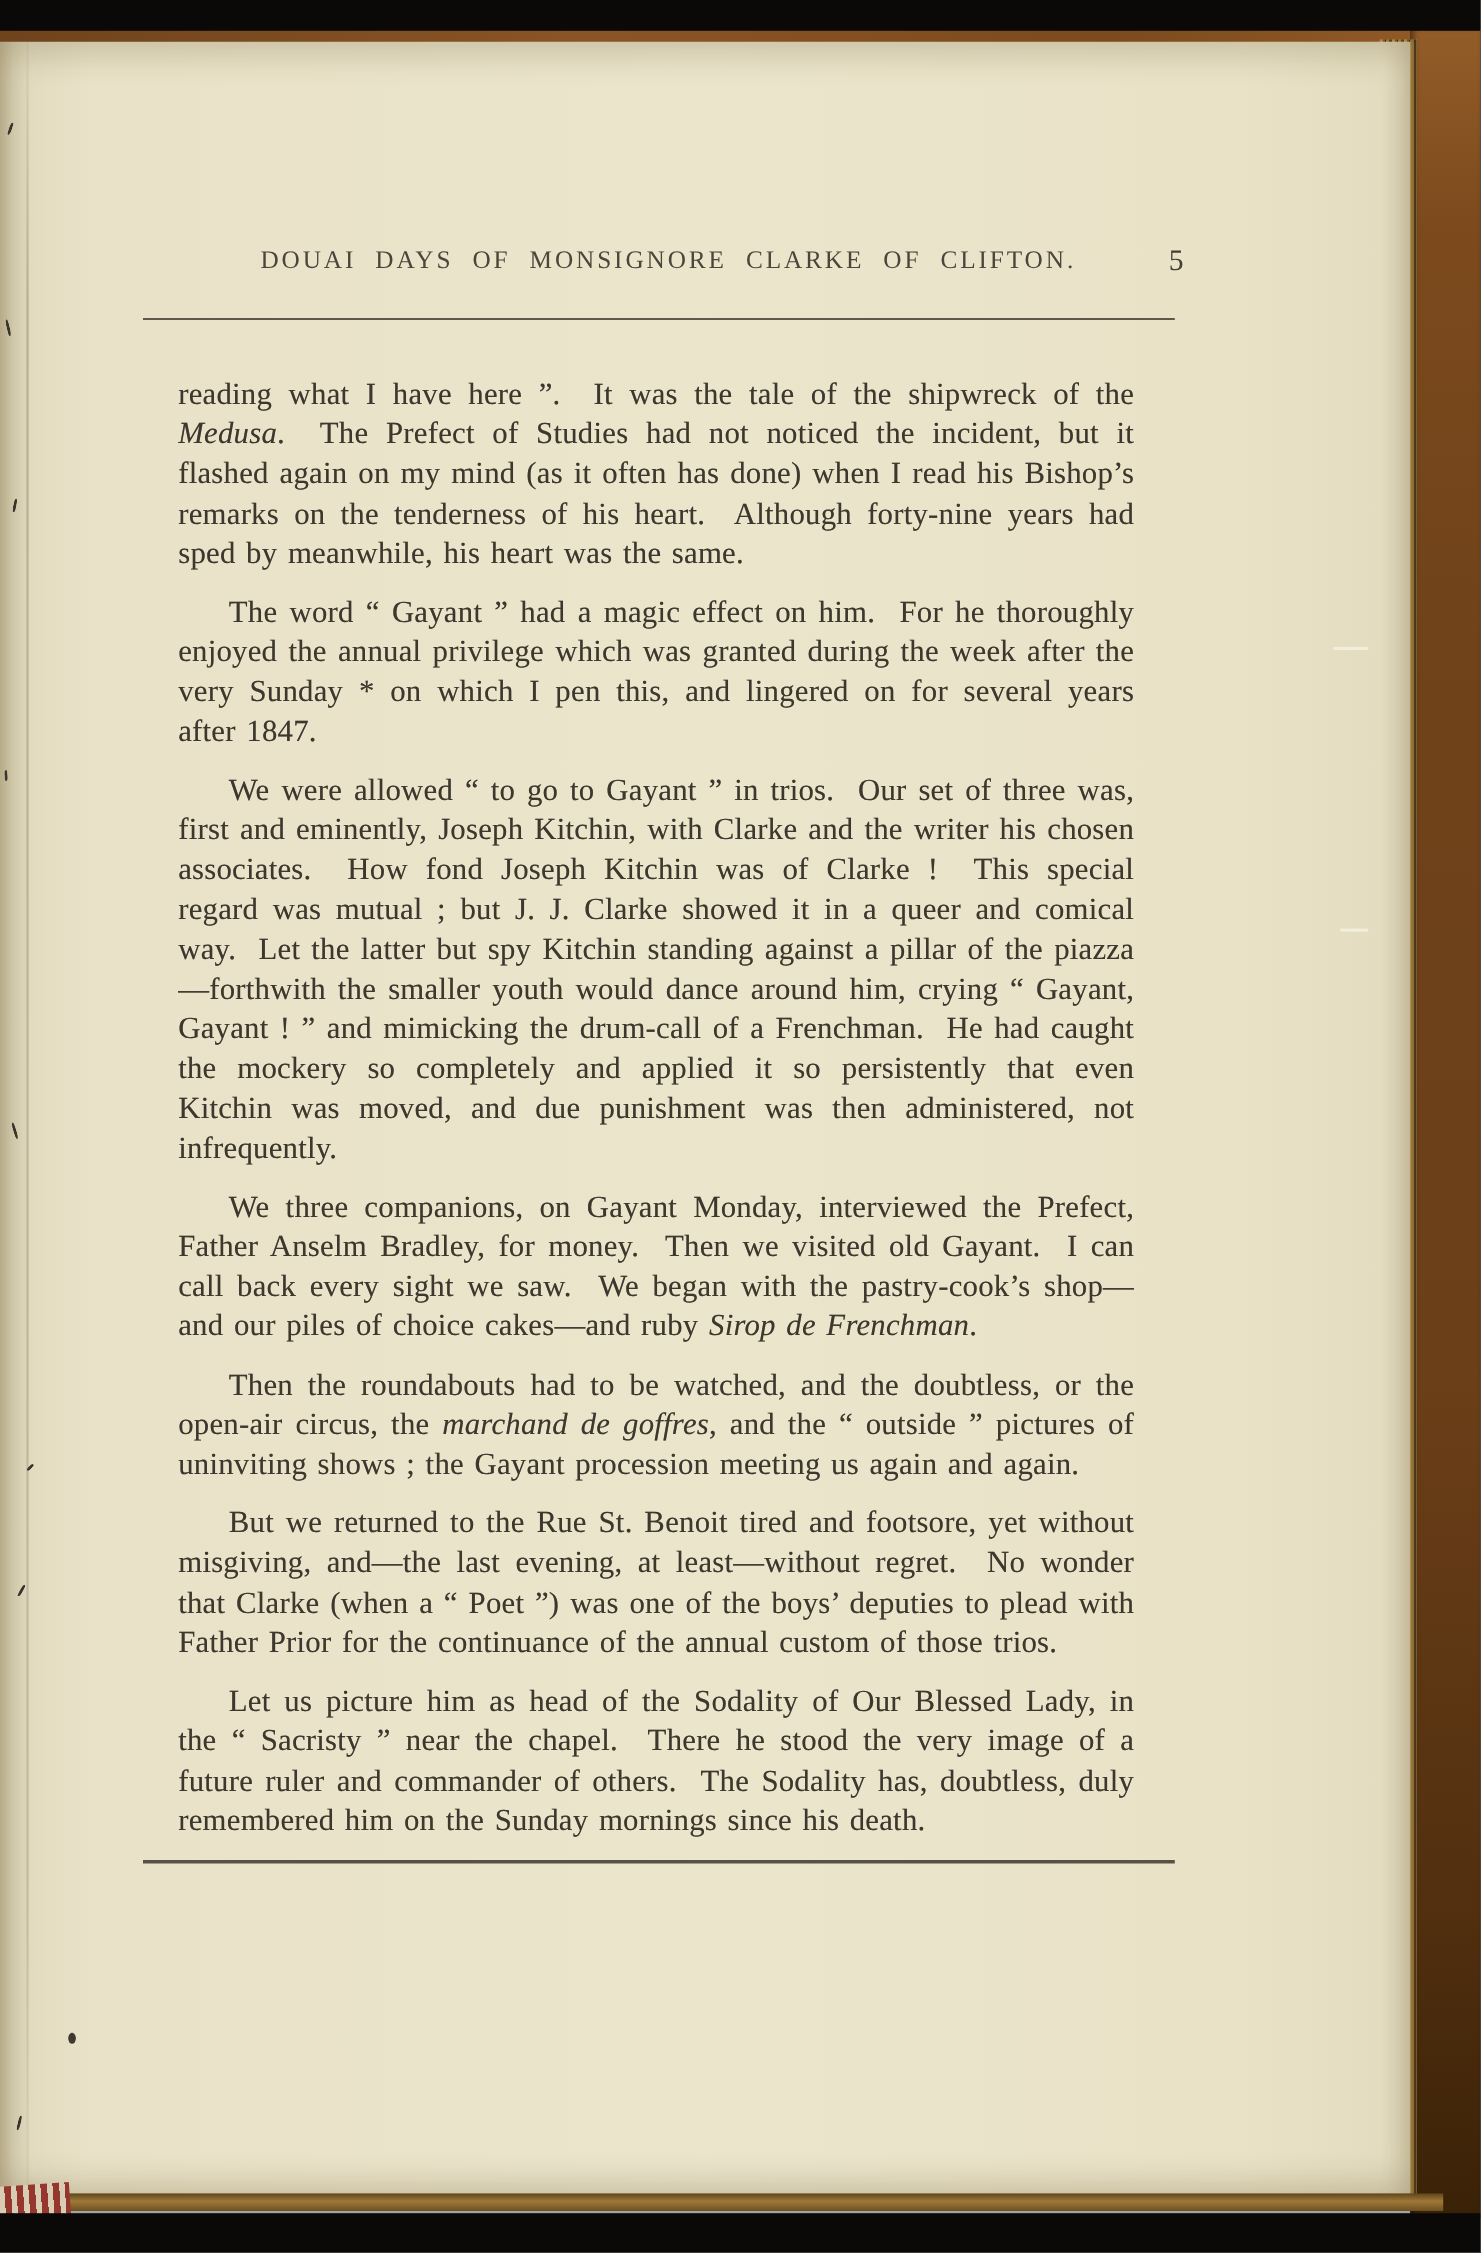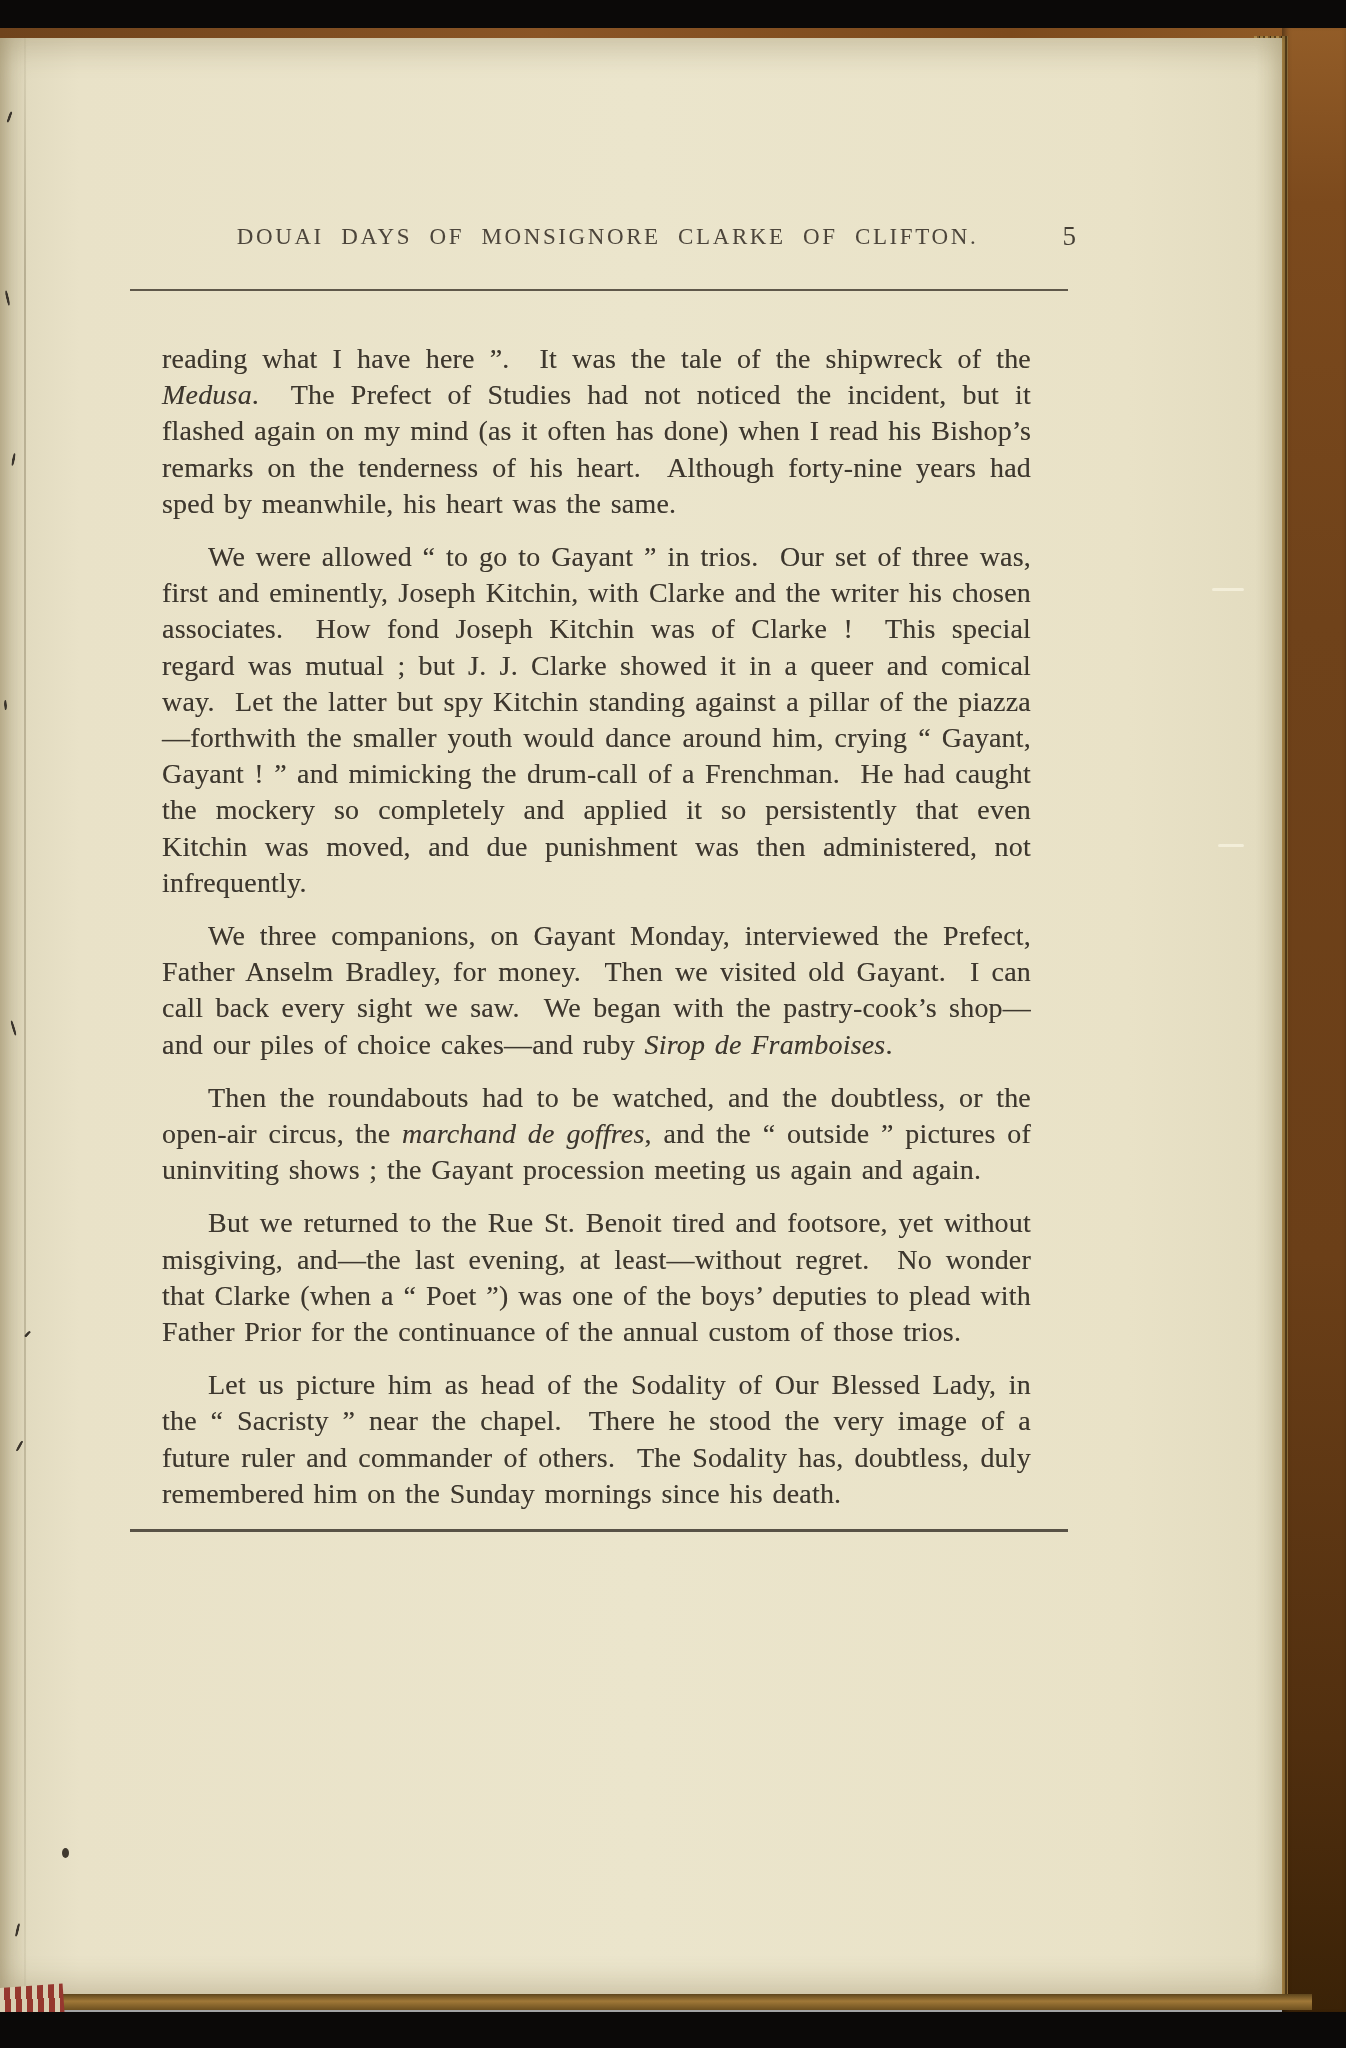--- a/index.html
+++ b/index.html
@@ -82,22 +82,23 @@
     <div class="running-head">
       <span>DOUAI DAYS OF MONSIGNORE CLARKE OF CLIFTON.</span>
       <span class="page-num">5</span>
     </div>
 
     <div class="head-rule"></div>
 
     <div class="body-text">
 
       <p class="para"><span>reading what I have here&nbsp;”.&nbsp; It was the tale of the shipwreck of the </span><span class="it">Medusa</span><span>.&nbsp; The Prefect of Studies had not noticed the incident, but it flashed again on my mind (as it often has done) when I read his Bishop’s remarks on the tenderness of his heart.&nbsp; Although forty-nine years had sped by meanwhile, his heart was the same.</span></p>
+        <p class="para indent"><span>The word “&nbsp;Gayant&nbsp;” had a magic effect on him.&nbsp; For he thoroughly enjoyed the annual privilege which was granted during the week after the very Sunday&nbsp;* on which I pen this, and lingered on for several years after 1847.</span></p>
         <p class="para indent"><span>We were allowed “&nbsp;to go to Gayant&nbsp;” in trios.&nbsp; Our set of three was, first and eminently, Joseph Kitchin, with Clarke and the writer his chosen associates.&nbsp; How fond Joseph Kitchin was of Clarke&nbsp;!&nbsp; This special regard was mutual&nbsp;; but J. J. Clarke showed it in a queer and comical way.&nbsp; Let the latter but spy Kitchin standing against a pillar of the piazza—forthwith the smaller youth would dance around him, crying “&nbsp;Gayant, Gayant&nbsp;!&nbsp;” and mimicking the drum-call of a Frenchman.&nbsp; He had caught the mockery so completely and applied it so persistently that even Kitchin was moved, and due punishment was then administered, not infrequently.</span></p>
-        <p class="para indent"><span>We three companions, on Gayant Monday, interviewed the Prefect, Father Anselm Bradley, for money.&nbsp; Then we visited old Gayant.&nbsp; I can call back every sight we saw.&nbsp; We began with the pastry-cook’s shop—and our piles of choice cakes—and ruby </span><span class="it">Sirop de Framboises</span><span>.</span></p>
+        <p class="para indent"><span>We three companions, on Gayant Monday, interviewed the Prefect, Father Anselm Bradley, for money.&nbsp; Then we visited old Gayant.&nbsp; I can call back every sight we saw.&nbsp; We began with the pastry-cook’s shop—and our piles of choice cakes—and ruby </span><span class="it">Sirop de Frenchman</span><span>.</span></p>
         <p class="para indent"><span>Then the roundabouts had to be watched, and the doubtless, or the open-air circus, the </span><span class="it">marchand de goffres</span><span>, and the “&nbsp;outside&nbsp;” pictures of uninviting shows&nbsp;; the Gayant procession meeting us again and again.</span></p>
         <p class="para indent"><span>But we returned to the Rue St. Benoit tired and footsore, yet without misgiving, and—the last evening, at least—without regret.&nbsp; No wonder that Clarke (when a “&nbsp;Poet&nbsp;”) was one of the boys’ deputies to plead with Father Prior for the continuance of the annual custom of those trios.</span></p>
         <p class="para indent"><span>Let us picture him as head of the Sodality of Our Blessed Lady, in the “&nbsp;Sacristy&nbsp;” near the chapel.&nbsp; There he stood the very image of a future ruler and commander of others.&nbsp; The Sodality has, doubtless, duly remembered him on the Sunday mornings since his death.</span></p>
         <div class="foot-rule"></div>
     </div>
 
     <div class="mark m1"></div>
     <div class="mark m2"></div>
     <div class="mark m3"></div>
     <div class="mark m4"></div>

